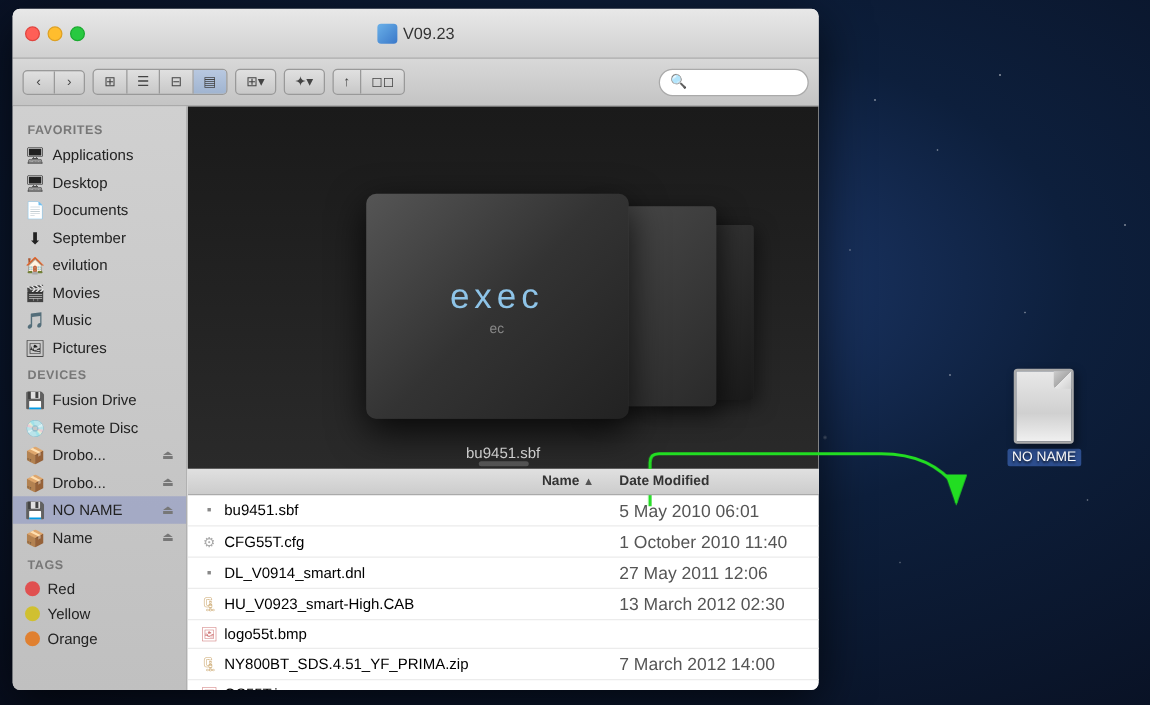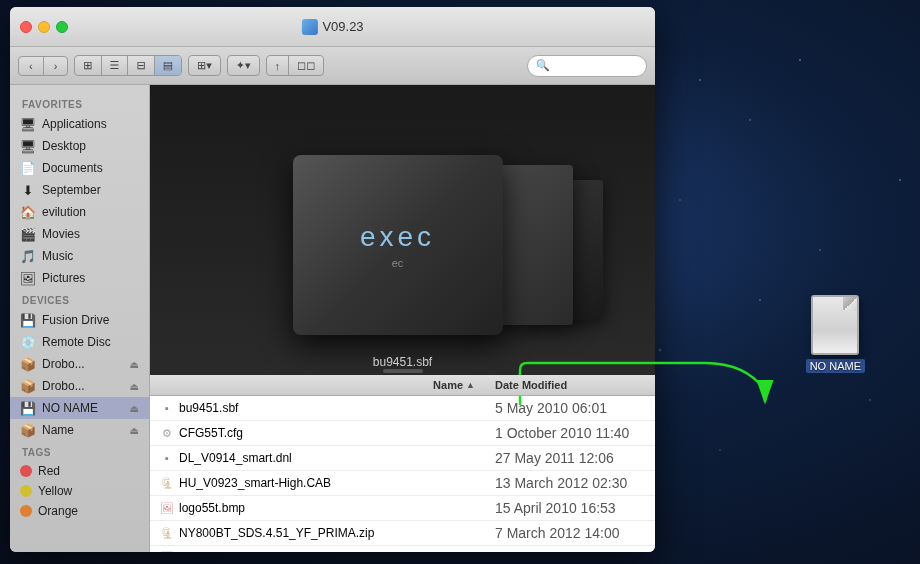--- a/index.html
+++ b/index.html
@@ -619,21 +619,20 @@
         <span class="file-icon icon-zip">🗜</span>
         <span>HU_V0923_smart-High.CAB</span>
       </div>
       <div class="file-date-cell">13 March 2012 02:30</div>
     </div>
               <div class="file-row">
       <div class="file-name-cell">
         <span class="file-icon icon-img">🖼</span>
         <span>logo55t.bmp</span>
       </div>
-      <div class="file-date-cell">15 April 2010 16:53</div>
     </div>
               <div class="file-row">
       <div class="file-name-cell">
         <span class="file-icon icon-zip">🗜</span>
         <span>NY800BT_SDS.4.51_YF_PRIMA.zip</span>
       </div>
       <div class="file-date-cell">7 March 2012 14:00</div>
     </div>
               <div class="file-row">
       <div class="file-name-cell">

